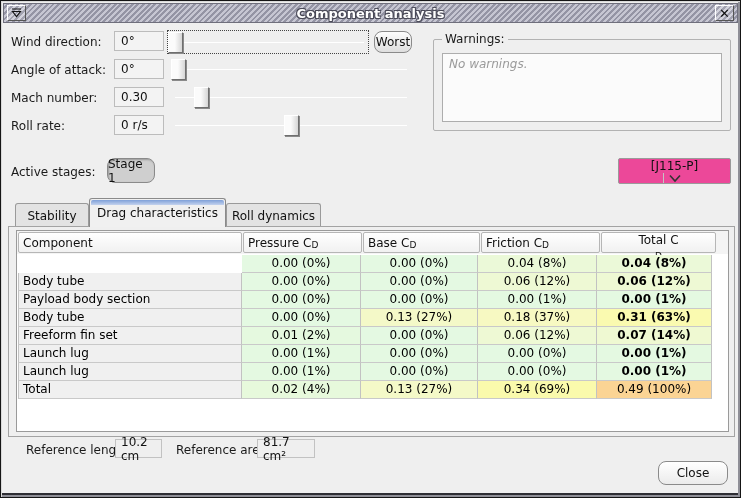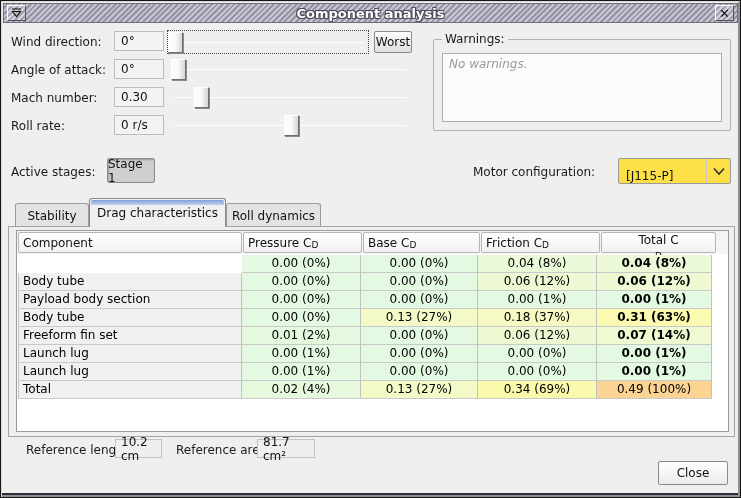--- a/index.html
+++ b/index.html
@@ -20,30 +20,30 @@
   .lbl{position:absolute;font-size:12px;color:#1a1a1a;white-space:nowrap;}
   .field{position:absolute;height:20px;background:#f3f3f3;border:1px solid #bcbcbc;font-size:12px;
          display:flex;align-items:center;padding:0 6px;color:#111;}
   
   .slider{position:absolute;height:24px;}
   .slider.focused{border:1px dotted #444;}
   .track{position:absolute;left:4px;right:4px;top:11px;height:1px;background:#5e5e5e;border-bottom:1px solid #fff;}
   .thumb{position:absolute;top:1px;width:15px;height:21px;background:linear-gradient(90deg,#fbfbfb 45%,#d6d6d6);
          border:1px solid #6f6f6f;border-top-color:#fff;border-left-color:#fff;box-shadow:1px 1px 0 #8a8a8a;cursor:pointer;}
   
-  .btn{background:linear-gradient(#fdfdfd,#dedede);border:1px solid #8a8a8a;border-radius:2px;
+  .btn{background:linear-gradient(#fdfdfd,#dedede);border:1px solid #8a8a8a;border-radius:8px;
        font-size:12px;color:#111;display:flex;align-items:center;justify-content:center;cursor:pointer;}
   .btn.pressed{background:#cfcfcf;box-shadow:inset 1px 1px 2px #9a9a9a;}
   
   .group{position:absolute;border:1px solid #b2b2b2;border-radius:2px;}
   .group-title{position:absolute;top:-8px;left:8px;background:#efefef;padding:0 3px;font-size:12px;color:#1a1a1a;}
   .warnings-list{position:absolute;left:8px;right:8px;top:13px;bottom:8px;background:#fbfbfb;border:1px solid #adadad;
                  font-size:12px;font-style:italic;color:#9a9a9a;padding:3px 6px;}
   
-  .combo{position:absolute;height:26px;background:#fde047;border:1px solid #9a9a9a;border-radius:2px;display:flex;align-items:flex-end;cursor:pointer;}
+  .combo{position:absolute;height:26px;background:#ec4899;border:1px solid #9a9a9a;border-radius:2px;display:flex;align-items:center;cursor:pointer;flex-direction:column;}
   .combo-text{flex:1;font-size:12px;padding:0 7px;color:#111;}
   .combo-arrow{width:24px;height:100%;border-left:1px solid #c4c4c4;display:flex;align-items:center;justify-content:center;}
   
   .tab{position:absolute;border:1px solid #9a9a9a;border-bottom:none;border-radius:3px 3px 0 0;background:#e3e3e3;
        font-size:12px;display:flex;align-items:center;justify-content:center;cursor:pointer;color:#111;}
   .tab.active{background:#f0f0f0;border-color:#8a8a8a;z-index:3;}
   .tab.active::before{content:"";position:absolute;left:1px;right:1px;top:1px;height:5px;border-radius:2px 2px 0 0;
        background:linear-gradient(#7fa0d8,#c3d2ee);}
   .tabpanel{position:absolute;left:7px;top:225px;width:727px;height:211px;border:1px solid #a3a3a3;background:#efefef;z-index:2;}
   
@@ -113,21 +113,20 @@
   <div class="btn" style="position:absolute;left:373px;top:30px;width:38px;height:22px;">Worst</div>
 
   <div class="group" style="left:432px;top:38px;width:298px;height:92px;">
     <div class="group-title">Warnings:</div>
     <div class="warnings-list">No warnings.</div>
   </div>
 
   <div class="lbl" style="left:10px;top:164px;">Active stages:</div>
   <div class="btn pressed" style="position:absolute;left:106px;top:157px;width:48px;height:25px;">Stage 1</div>
 
-  <div class="lbl" style="left:472px;top:164px;">Motor configuration:</div>
   <div class="combo" style="left:617px;top:157px;width:113px;">
     <div class="combo-text">[J115-P]</div>
     <div class="combo-arrow">
       <svg width="14" height="10" viewBox="0 0 14 10">
           <polyline points="2,2.5 7,8 12,2.5" stroke="#333" fill="none" stroke-width="1.6"></polyline>
         </svg>
     </div>
   </div>
 
   <div class="tab" style="left:14px;top:202px;width:74px;height:24px;">Stability</div>

